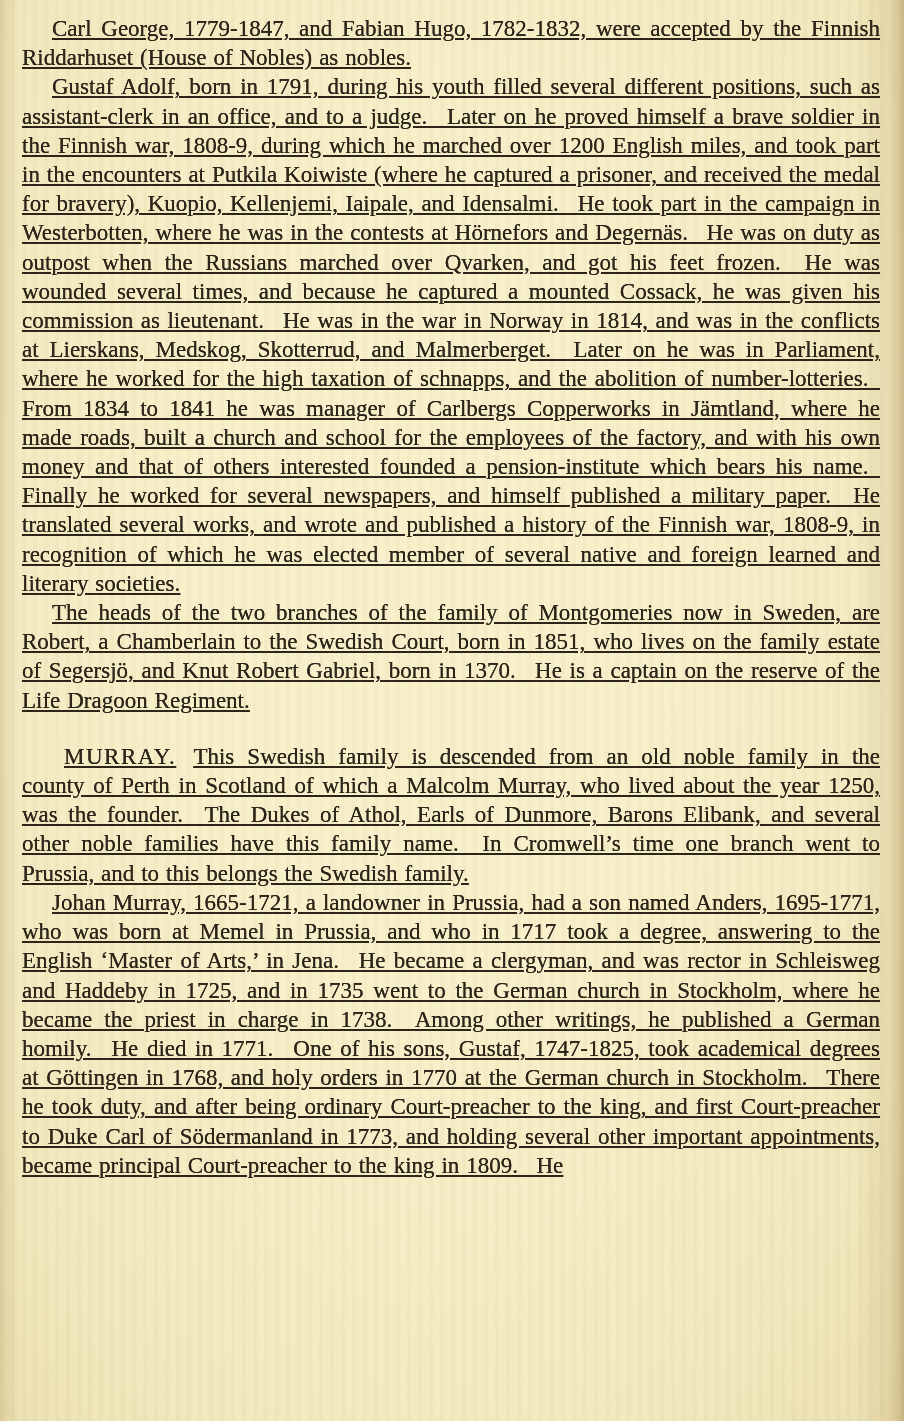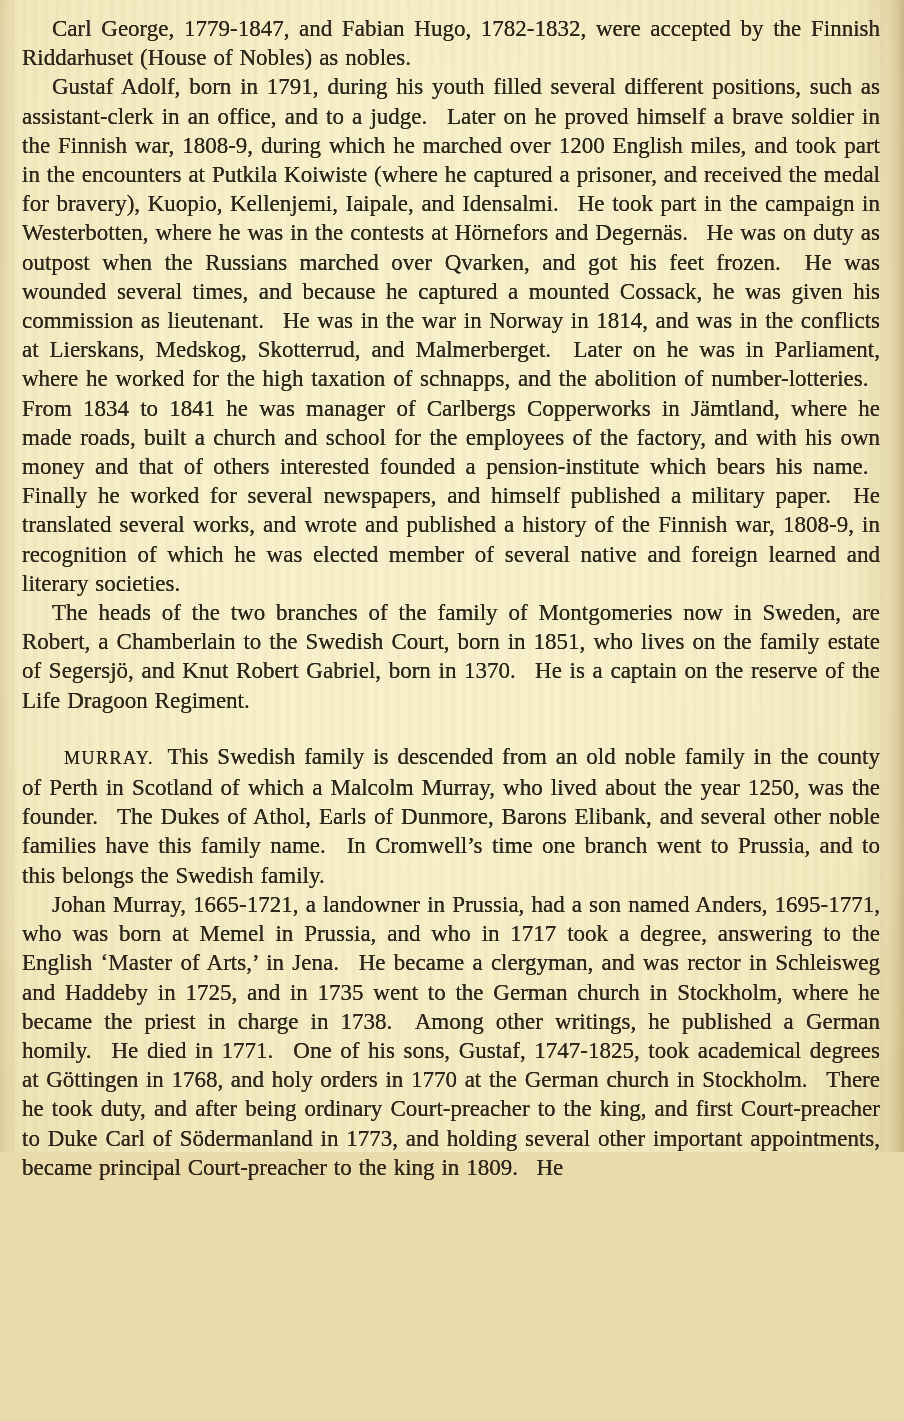--- a/index.html
+++ b/index.html
@@ -12,52 +12,53 @@
   }
   body {
     width: 904px;
     height: 1421px;
     overflow: hidden;
     background: #e9dcaa;
   }
   .page {
     position: relative;
     width: 904px;
-    height: 1152px;
+    height: 1421px;
     box-sizing: border-box;
     padding: 14px 24px 0 22px;
     color: var(--ink);
     background:
       linear-gradient(90deg, rgba(170,138,84,0.22) 0px, rgba(170,138,84,0) 20px),
       linear-gradient(270deg, rgba(158,122,66,0.42) 0px, rgba(170,140,88,0.18) 12px, rgba(170,140,88,0) 48px),
       repeating-linear-gradient(90deg, rgba(120,95,50,0.030) 0px, rgba(120,95,50,0.030) 4px, rgba(255,252,224,0.035) 4px, rgba(255,252,224,0.035) 11px),
       radial-gradient(ellipse at 48% 42%, #f7f0ca 35%, #f1e8bd 78%, #eadfae 100%);
     background-color: var(--paper);
     font-family: "Liberation Serif", "DejaVu Serif", serif;
     font-size: 23px;
     line-height: 29.2px;
     font-variant-numeric: oldstyle-nums;
     word-spacing: 0.05em;
+    text-decoration: underline;
   }
   .para {
     margin: 0;
     text-align: justify;
     text-shadow: 0 0 0.5px currentColor;
   }
   .para.indent {
     text-indent: 30px;
   }
   .entry {
     margin-top: 27px;
   }
   .entry-start {
     text-indent: 42px;
   }
   .entry-name {
-    font-size: 18px;
+    font-size: 23px;
     letter-spacing: 1.5px;
     margin-right: 0.75em;
   }
 </style>
 </head>
 <body>
 
 <div class="page">
 
   <section>

